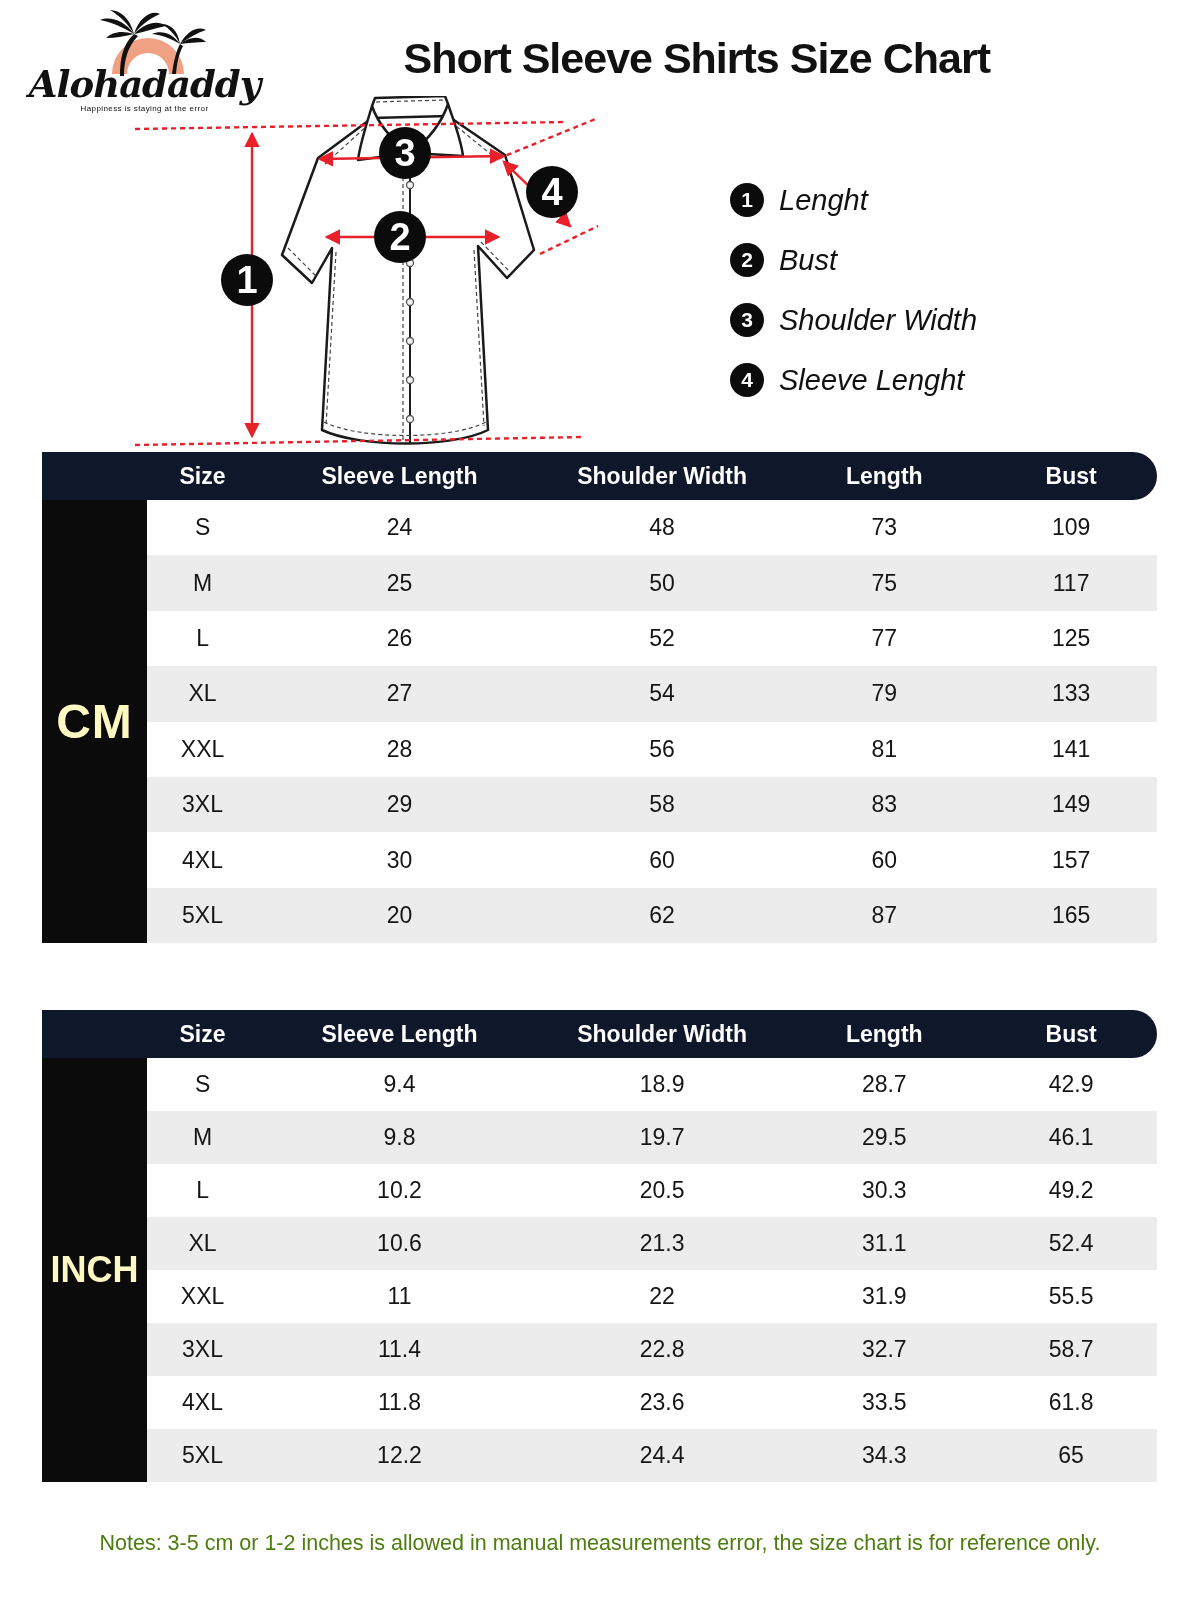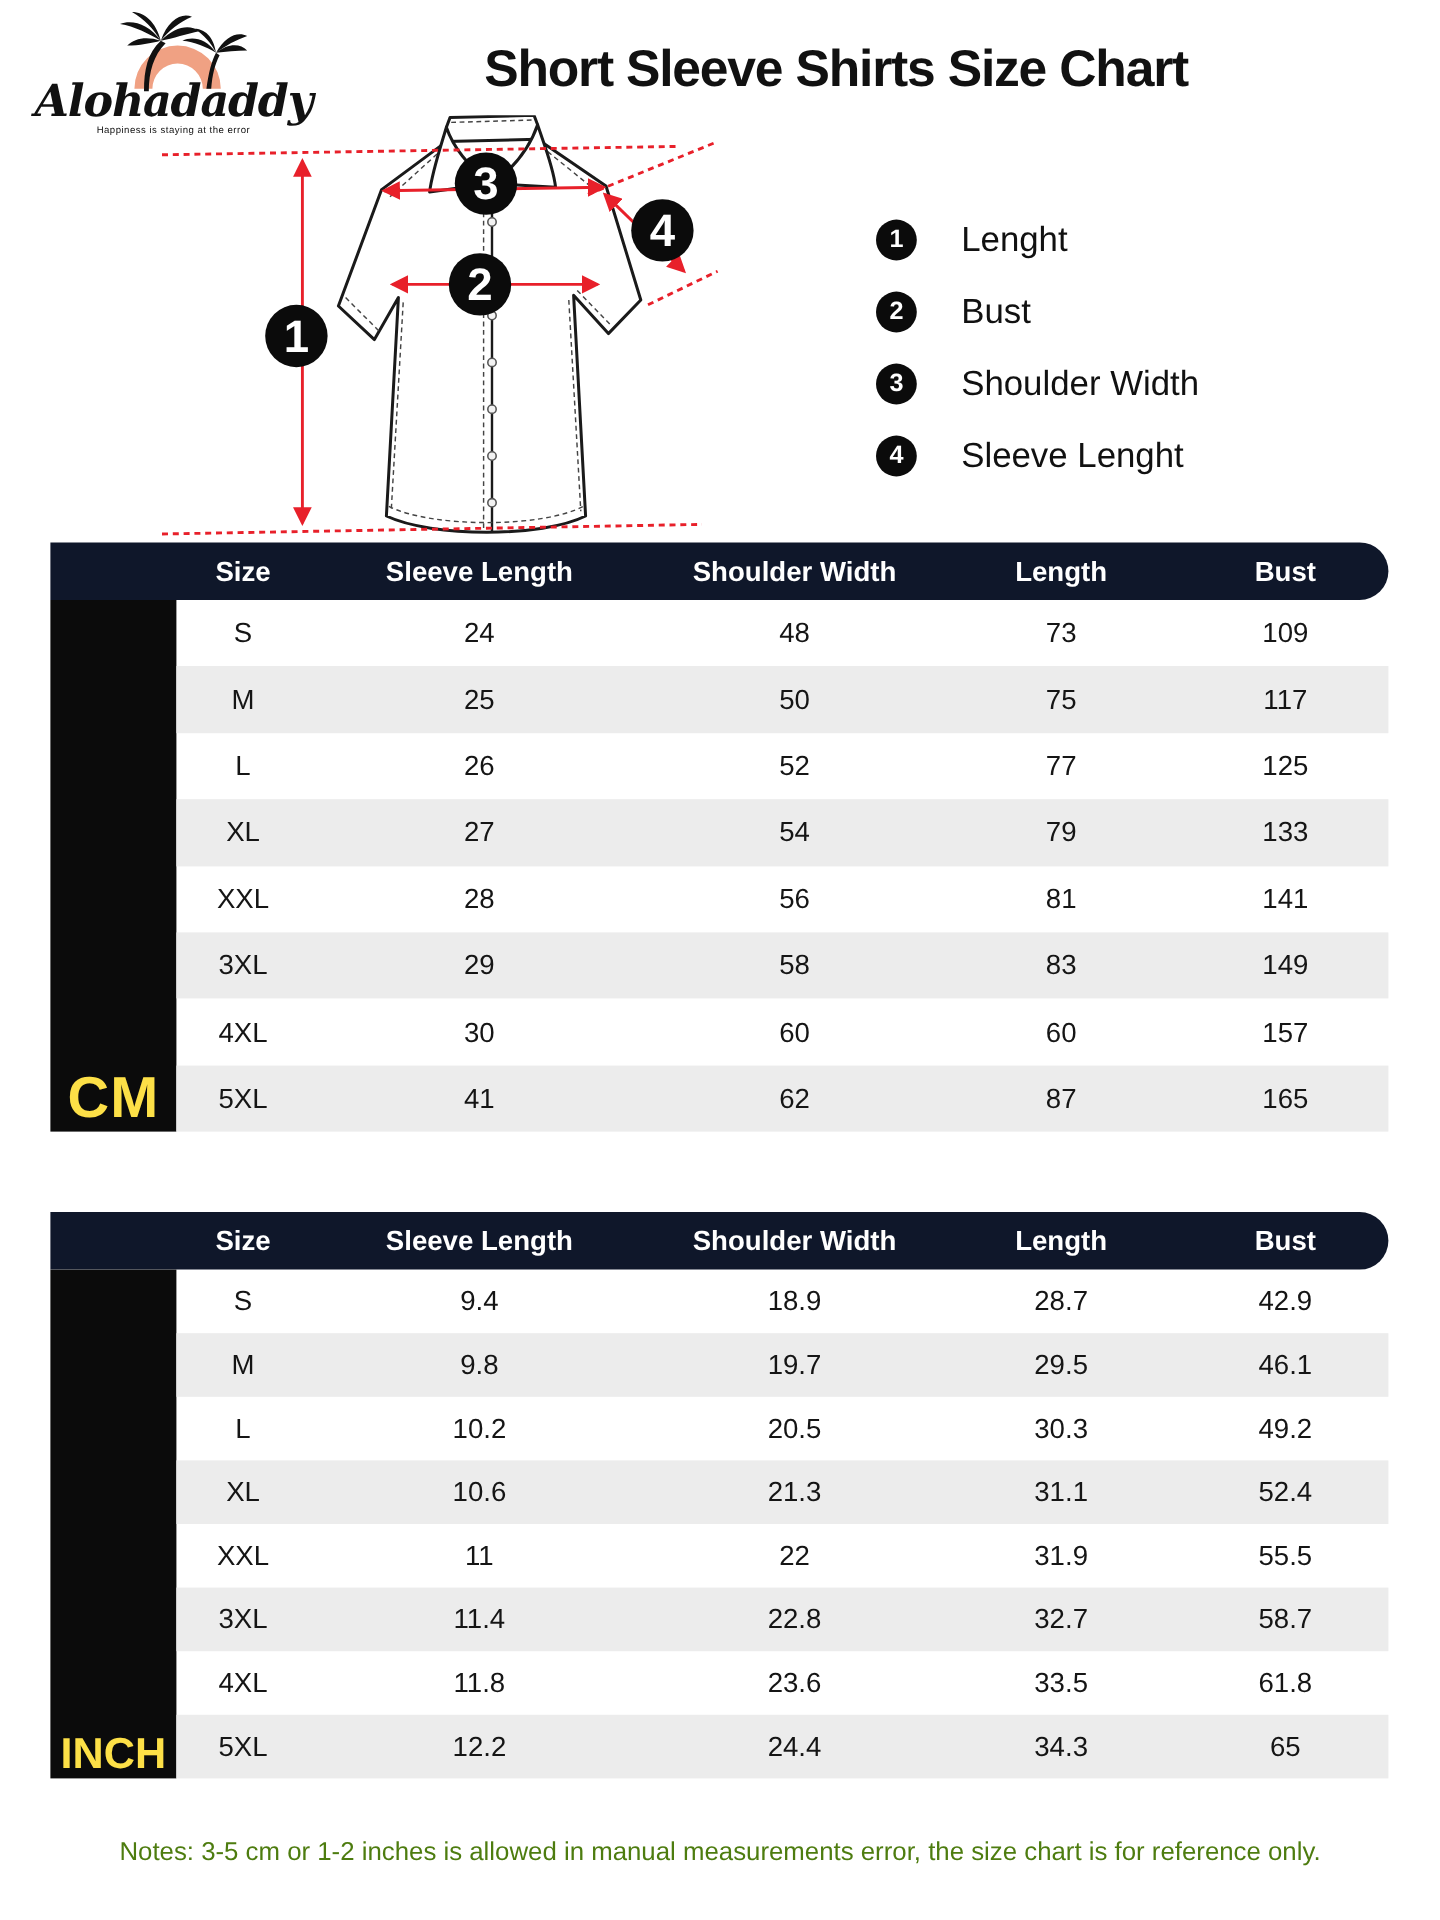--- a/index.html
+++ b/index.html
@@ -19,34 +19,34 @@
 
   
   .diagram{position:absolute;left:120px;top:96px;}
 
   
   .legend{position:absolute;left:730px;top:182px;}
   .legend-item{display:flex;align-items:center;height:36px;margin-bottom:24px;}
   .lg-circle{width:34px;height:34px;border-radius:50%;background:#0b0b0b;color:#fff;
              display:flex;align-items:center;justify-content:center;
              font-size:21px;font-weight:bold;flex:0 0 34px;}
-  .lg-label{margin-left:37px;font-size:29px;}
+  .lg-label{margin-left:15px;font-size:29px;font-style:italic;}
 
   
   .size-table{position:absolute;left:42px;width:1115px;}
   .table-cm{top:452px;}
   .table-inch{top:1010px;}
   .thead{display:flex;align-items:center;height:48px;background:#0f172a;color:#fff;
          border-radius:0 26px 26px 0;font-weight:bold;font-size:23px;}
   .side-spacer{width:105px;flex:0 0 105px;}
   .header-cols{flex:1;display:grid;grid-template-columns:11% 28% 24% 20% 17%;}
   .hcell{text-align:center;}
   .tbody{display:flex;}
-  .unit-col{width:105px;flex:0 0 105px;background:#0b0b0b;color:#fde047;
-            display:flex;align-items:flex-end;justify-content:center;font-weight:bold;}
+  .unit-col{width:105px;flex:0 0 105px;background:#0b0b0b;color:#fef9c3;
+            display:flex;align-items:center;justify-content:center;font-weight:bold;}
   .table-cm .unit-label{font-size:48px;letter-spacing:1px;}
   .table-inch .unit-label{font-size:36px;letter-spacing:0px;}
   .rows{flex:1;}
   .trow{display:grid;grid-template-columns:11% 28% 24% 20% 17%;align-items:center;}
   .table-cm .trow{height:55.4px;}
   .table-inch .trow{height:53px;}
   .trow.alt{background:#ececec;}
   .tcell{text-align:center;font-size:23px;color:#151515;}
 
   
@@ -224,21 +224,21 @@
           </div>
           <div class="trow">
             <div class="tcell">4XL</div>
             <div class="tcell">30</div>
             <div class="tcell">60</div>
             <div class="tcell">60</div>
             <div class="tcell">157</div>
           </div>
           <div class="trow alt">
             <div class="tcell">5XL</div>
-            <div class="tcell">41</div>
+            <div class="tcell">20</div>
             <div class="tcell">62</div>
             <div class="tcell">87</div>
             <div class="tcell">165</div>
           </div>
         </div>
     </div>
   </div>
 
   <div class="size-table table-inch">
     <div class="thead">

